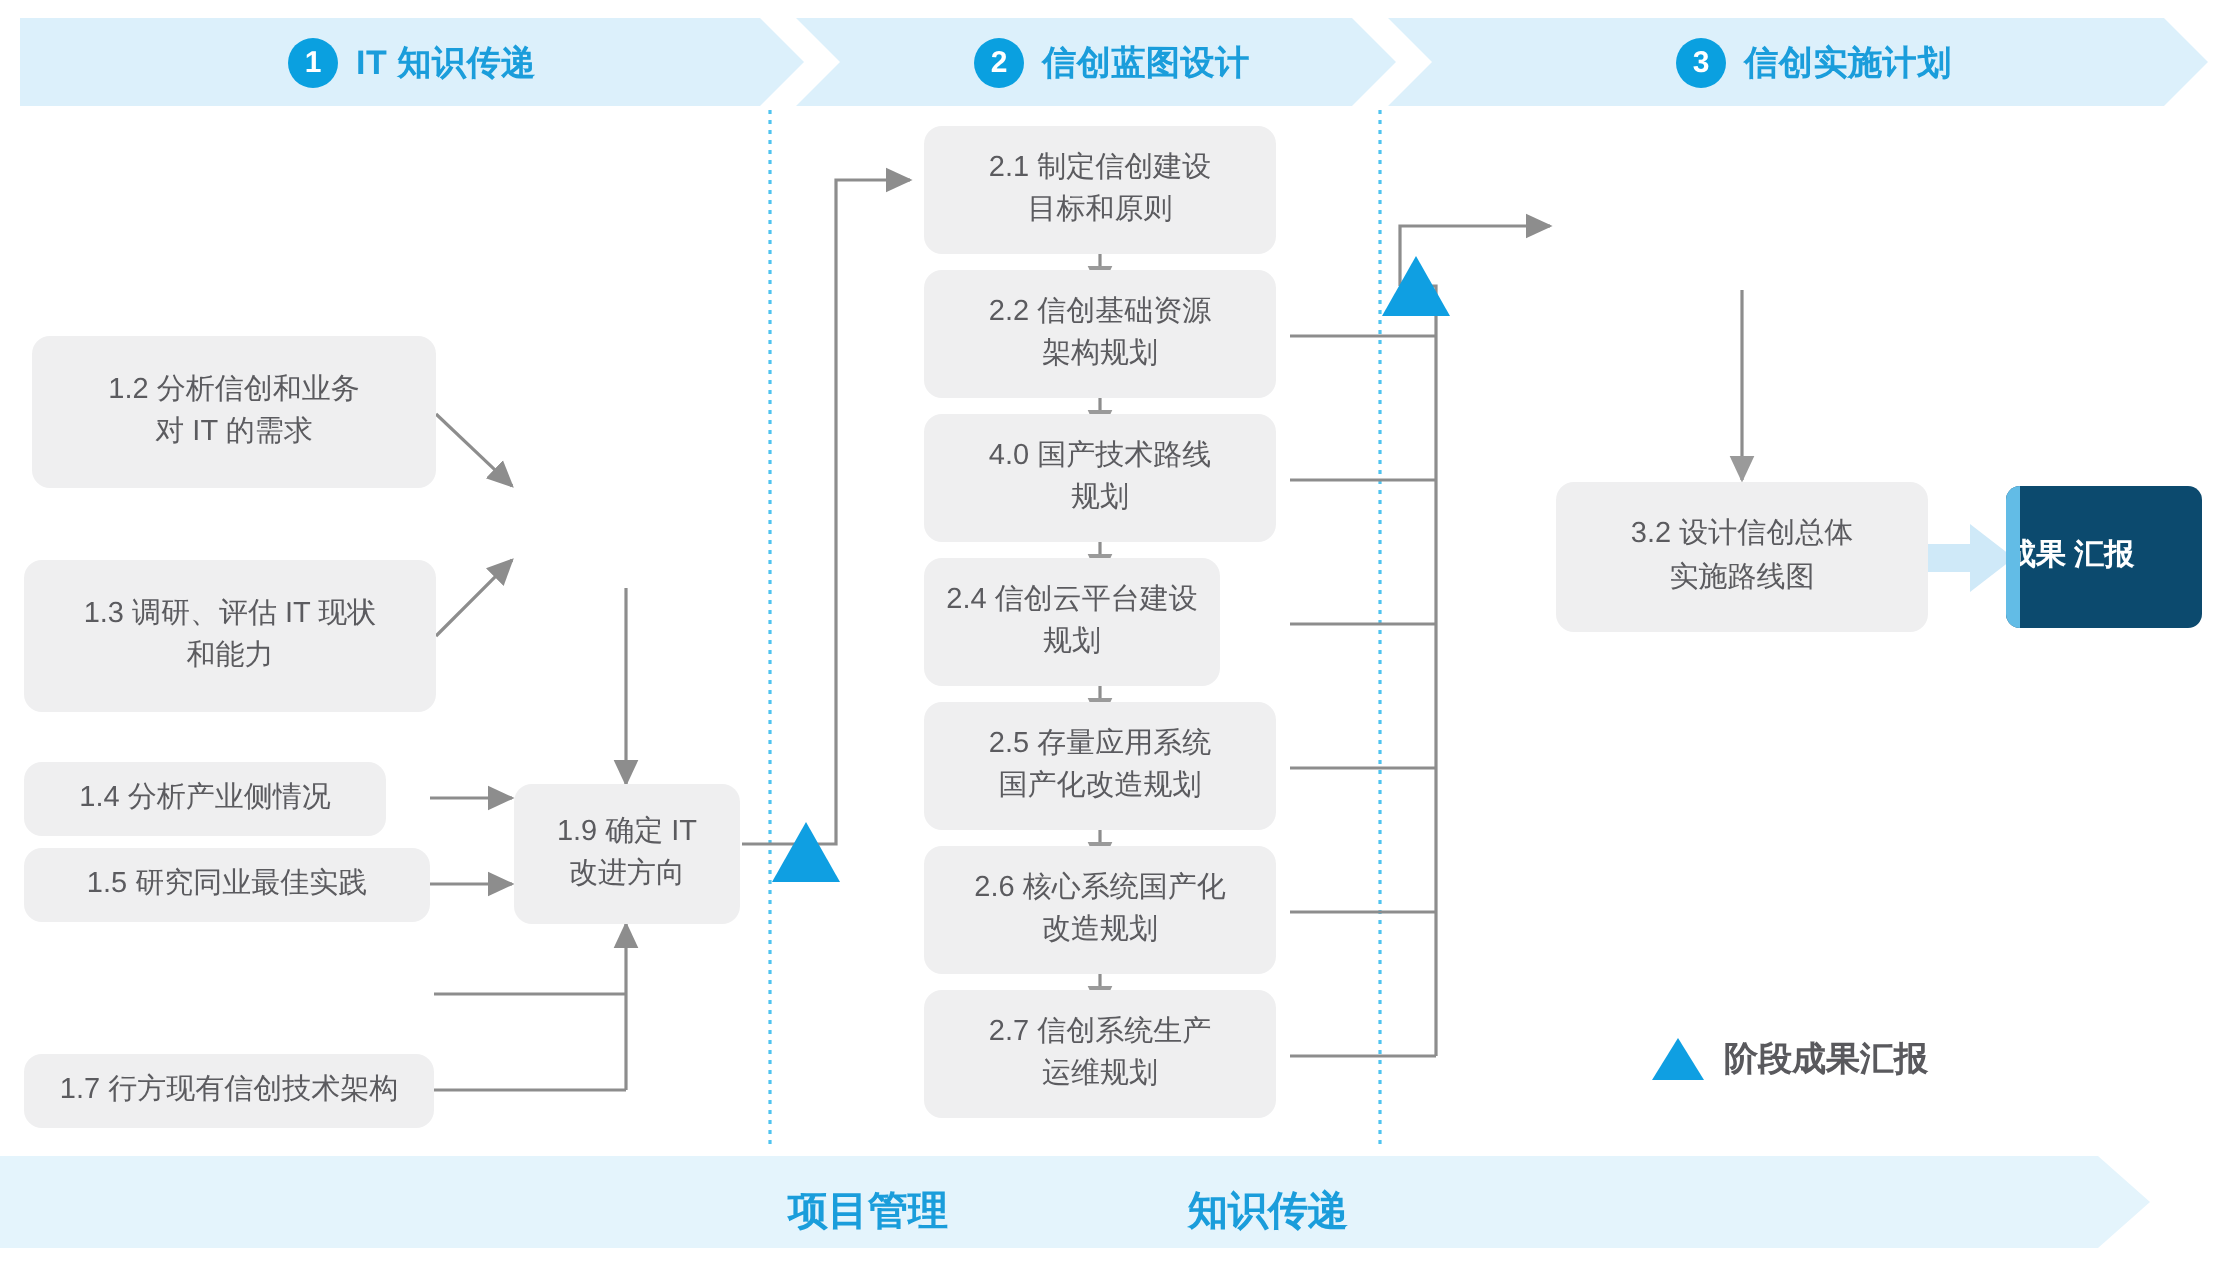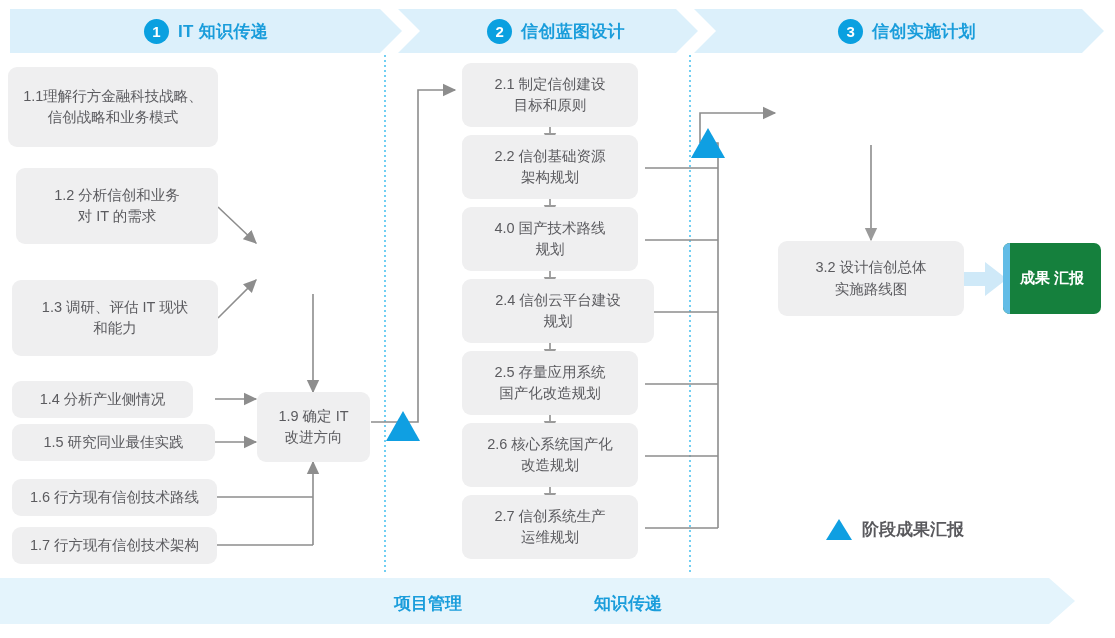--- a/index.html
+++ b/index.html
@@ -80,29 +80,28 @@
     justify-content: center;
     text-align: center;
     box-sizing: border-box;
     padding: 4px 8px;
   }
   .node span { display: block; }
 
   
   .result-chip {
     position: absolute;
-    background: #15803d;
+    background: #0c4a6e;
     border-radius: 7px;
     color: #ffffff;
     font-size: 15px;
     font-weight: bold;
     line-height: 1.25;
     display: flex;
     align-items: center;
-    justify-content: center;
     text-align: center;
     box-sizing: border-box;
   }
   .result-chip::before {
     content: "";
     position: absolute;
     left: 0; top: 0;
     width: 7px; height: 100%;
     border-radius: 7px 0 0 7px;
     background: #62bce6;
@@ -131,21 +130,21 @@
   
   .foot-band {
     position: absolute;
     background: #e4f4fc;
     height: 46px;
     clip-path: polygon(0 0, calc(100% - 26px) 0, 100% 50%, calc(100% - 26px) 100%, 0 100%);
   }
   .foot-label {
     position: absolute;
     color: #1a9ddb;
-    font-size: 17px;
+    font-size: 20px;
     font-weight: bold;
     white-space: nowrap;
   }
 </style>
 </head>
 <body>
 
 <div id="canvas">
 
   <svg id="wires" viewBox="0 0 1115 638">
@@ -218,26 +217,20 @@
     </div>
   </div>
 
   <div class="phase-band chev-both" style="left:694px; top:9px; width:410px;">
     <div class="phase-inner" style="margin-left:16px;">
       <div class="phase-num">3</div>
       <div class="phase-title">信创实施计划</div>
     </div>
   </div>
 
-  <div class="node" style="left:8px; top:67px; width:210px; height:80px;">
-    <div>
-      <span>1.1理解行方金融科技战略、</span>
-      <span>信创战略和业务模式</span>
-    </div>
-  </div>
 
   <div class="node" style="left:16px; top:168px; width:202px; height:76px;">
     <div>
       <span>1.2 分析信创和业务</span>
       <span>对 IT 的需求</span>
     </div>
   </div>
 
   <div class="node" style="left:12px; top:280px; width:206px; height:76px;">
     <div>
@@ -251,25 +244,20 @@
         <span>1.4 分析产业侧情况</span>
       </div>
   </div>
 
   <div class="node" style="left:12px; top:424px; width:203px; height:37px;">
     <div>
         <span>1.5 研究同业最佳实践</span>
       </div>
   </div>
 
-  <div class="node" style="left:12px; top:479px; width:205px; height:37px;">
-    <div>
-        <span>1.6 行方现有信创技术路线</span>
-      </div>
-  </div>
 
   <div class="node" style="left:12px; top:527px; width:205px; height:37px;">
     <div>
         <span>1.7 行方现有信创技术架构</span>
       </div>
   </div>
 
 
   <div class="node" style="left:257px; top:392px; width:113px; height:70px;">
     <div>
@@ -292,21 +280,21 @@
     </div>
   </div>
 
   <div class="node" style="left:462px; top:207px; width:176px; height:64px;">
     <div>
       <span>4.0 国产技术路线</span>
       <span>规划</span>
     </div>
   </div>
 
-  <div class="node" style="left:462px; top:279px; width:192px; height:64px;">
+  <div class="node" style="left:462px; top:279px; width:148px; height:64px;">
     <div>
       <span>2.4 信创云平台建设</span>
       <span>规划</span>
     </div>
   </div>
 
   <div class="node" style="left:462px; top:351px; width:176px; height:64px;">
     <div>
       <span>2.5 存量应用系统</span>
       <span>国产化改造规划</span>

